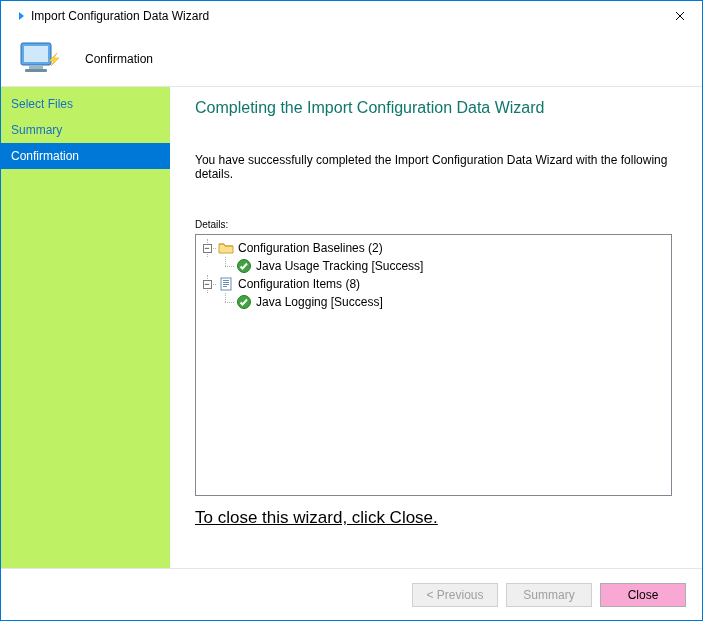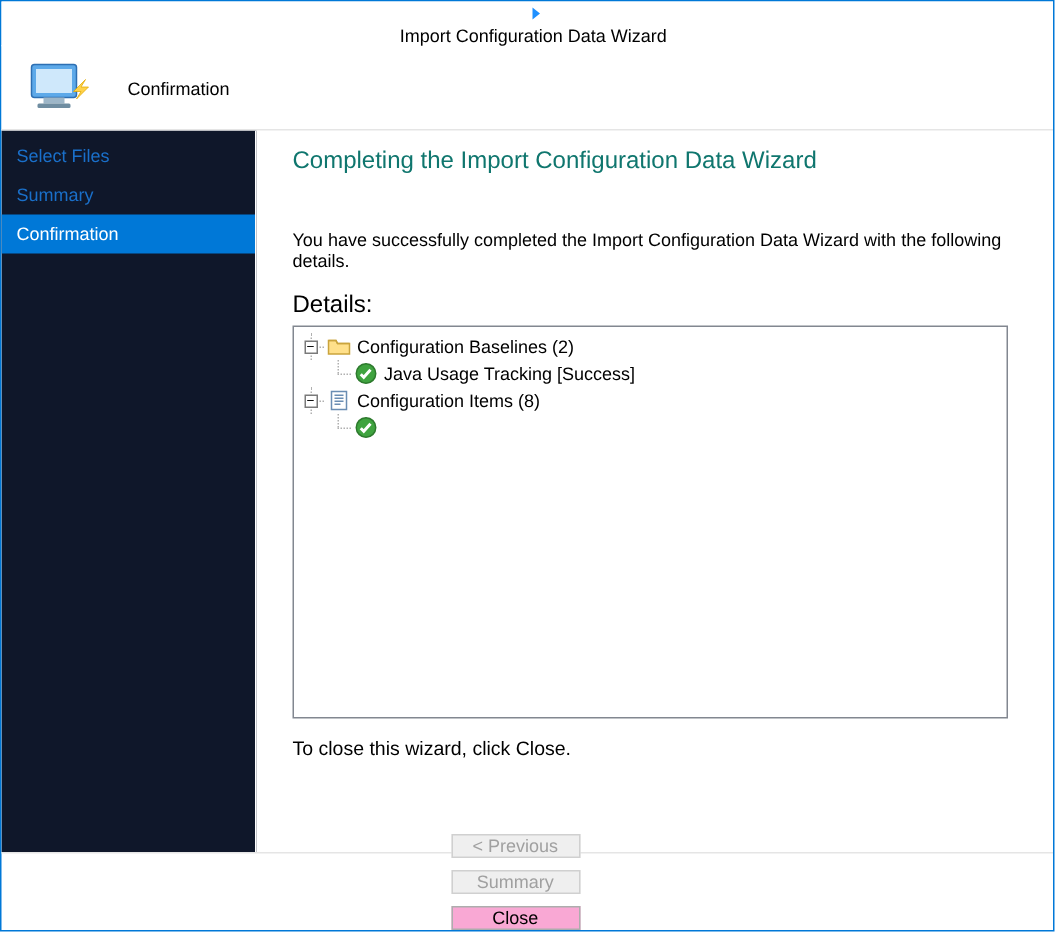--- a/index.html
+++ b/index.html
@@ -19,21 +19,20 @@
     flex-direction: column;
     position: relative;
   }
   .titlebar {
     height: 30px;
     display: flex;
     align-items: center;
     padding: 0 0 0 8px;
     background: #fff;
     border-bottom: 1px solid #fff;
-    flex-direction: column;
   }
   .titlebar .title-icon { width:16px; height:16px; margin-right:6px; display:flex; align-items:center; justify-content:center;}
   .titlebar .title-text { font-size:12px; flex:1; }
   .titlebar .close-btn {
     width: 45px; height: 29px;
     display:flex; align-items:center; justify-content:center;
     font-size: 14px; font-family: Arial, sans-serif;
   }
 
   .header {
@@ -47,21 +46,21 @@
   .header .big-icon { width:48px; height:48px; margin-right: 22px; display:flex; align-items:center; justify-content:center;}
   .header .header-title { font-size:12px; color:#000; }
 
   .body {
     flex:1;
     display:flex;
     overflow:hidden;
   }
   .sidebar {
     width: 170px;
-    background: #0f172a;
+    background: #bef264;
     border-right: 1px solid #fff;
     padding-top: 4px;
   }
   .sidebar .step {
     padding: 4px 10px;
     color: #1a6fc9;
     font-size: 12px;
     cursor: default;
     line-height: 18px;
   }
@@ -74,22 +73,22 @@
     flex:1;
     padding: 12px 30px 0 24px;
     position: relative;
   }
   .main .page-title {
     font-size: 16px;
     color: #0f766e;
     margin: 0 0 36px 0;
     font-weight: 400;
   }
-  .main .intro { font-size:12px; margin-bottom: 14px; }
-  .main .details-label { font-size:16px; margin-bottom: 4px;}
+  .main .intro { font-size:12px; margin-bottom: 38px; }
+  .main .details-label { font-size:10px; margin-bottom: 4px;}
   .tree {
     border: 1px solid #828790;
     height: 262px;
     padding: 4px 2px;
     overflow: auto;
     background:#fff;
   }
   .tree-row {
     display:flex;
     align-items:center;
@@ -109,31 +108,30 @@
   .tree-row .tw.last::before { bottom:9px; }
   .tree-row .tw.blank::before, .tree-row .tw.blank::after { display:none; }
   .tree-row .exp {
     width:9px;height:9px;border:1px solid #7a7a7a;background:#fff;
     display:inline-flex;align-items:center;justify-content:center;
     font-size:9px;line-height:7px;color:#000;z-index:1;position:relative;
   }
   .tree-row .ico { width:16px; height:16px; margin:0 4px 0 2px; display:inline-flex;align-items:center;justify-content:center;}
   .tree-row .txt { }
 
-  .hint { font-size:13px; margin-top:12px;}
+  .hint { font-size:17px; margin-top:12px;text-decoration:underline;}
 
   .footer {
     height: 52px;
     display:flex;
     align-items:center;
     justify-content:flex-end;
     gap: 8px;
     padding-right: 16px;
     border-top: 1px solid #e5e5e5;
-    flex-direction: column;
   }
   .btn {
     min-width: 86px;
     height: 24px;
     border: 1px solid #adadad;
     background: #f9a8d4;
     font-size:12px;
     padding: 0 10px;
     display:inline-flex; align-items:center; justify-content:center;
   }
@@ -230,20 +228,21 @@
         </div>
         <div class="tree-row">
           <span class="tw blank"></span>
           <span class="tw last"></span>
           <span class="ico">
             <svg width="16" height="16" viewBox="0 0 16 16">
               <circle cx="8" cy="8" r="6.5" fill="#3fa33f" stroke="#2d7a2d"></circle>
               <path d="M4.5 8.5l2 2 4.5-5" fill="none" stroke="#fff" stroke-width="2"></path>
             </svg>
           </span>
+          <span class="txt">Java Logging [Success]</span>
         </div>
       </div>
 
       <div class="hint">To close this wizard, click Close.</div>
     </div>
   </div>
 
   <div class="footer">
     <div class="btn disabled">&lt; Previous</div>
     <div class="btn disabled">Summary</div>

